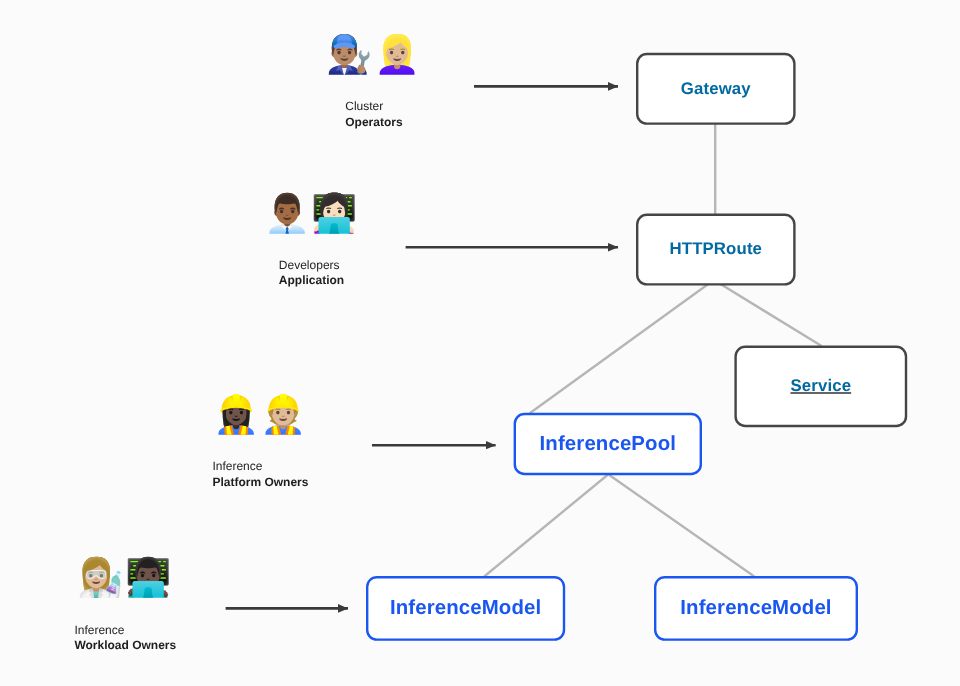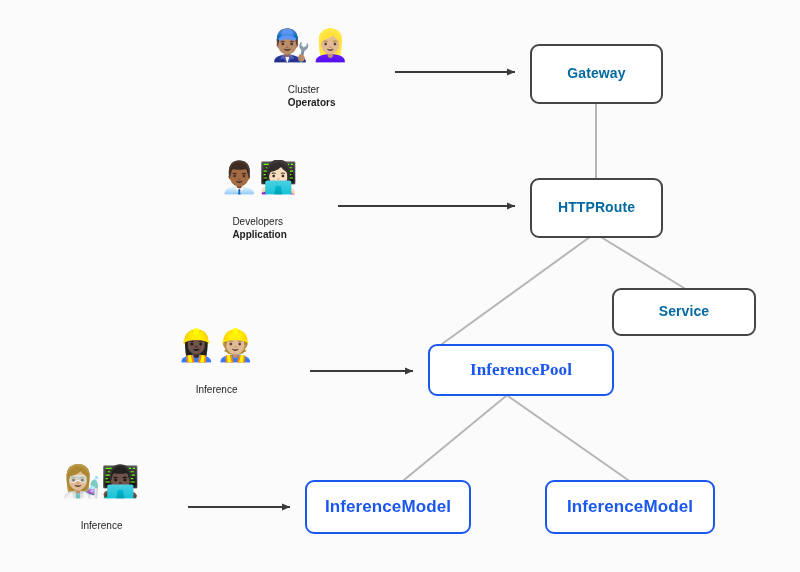--- a/index.html
+++ b/index.html
@@ -112,24 +112,24 @@
       </g>
   </svg>
 
   <div id="node-layer">
       <div class="node core" style="left: 530px; top: 44px; width: 133px; height: 60px;">
         <span class="node-label">Gateway</span>
       </div>
       <div class="node core" style="left: 530px; top: 178px; width: 133px; height: 60px;">
         <span class="node-label">HTTPRoute</span>
       </div>
-      <div class="node core" style="left: 612px; top: 288px; width: 144px; height: 48px;">
+      <div class="node core" style="left: 612px; top: 288px; width: 144px; height: 68px; text-decoration: underline;">
         <span class="node-label">Service</span>
       </div>
-      <div class="node ext" style="left: 428px; top: 344px; width: 186px; height: 52px; font-family: Liberation Serif, serif;">
+      <div class="node ext" style="left: 428px; top: 344px; width: 157px; height: 52px;">
         <span class="node-label">InferencePool</span>
       </div>
       <div class="node ext" style="left: 305px; top: 480px; width: 166px; height: 54px;">
         <span class="node-label">InferenceModel</span>
       </div>
       <div class="node ext" style="left: 545px; top: 480px; width: 170px; height: 54px;">
         <span class="node-label">InferenceModel</span>
       </div>
     </div>
 
@@ -137,21 +137,21 @@
       <div class="persona" style="left: 272px; top: 30px;">
         <div class="persona-emoji">👨🏽‍🔧👱🏼‍♀️</div>
         <div class="persona-name"><span>Cluster</span><span class="line2">Operators</span></div>
       </div>
       <div class="persona" style="left: 220px; top: 162px;">
         <div class="persona-emoji">👨🏾‍💼👩🏻‍💻</div>
         <div class="persona-name"><span>Developers</span><span class="line2">Application</span></div>
       </div>
       <div class="persona" style="left: 177px; top: 330px;">
         <div class="persona-emoji">👷🏿‍♀️👷🏼</div>
-        <div class="persona-name"><span>Inference</span></div>
+        <div class="persona-name"><span>Inference</span><span class="line2">Platform Owners</span></div>
       </div>
       <div class="persona" style="left: 62px; top: 466px;">
         <div class="persona-emoji">👩🏼‍🔬👨🏿‍💻</div>
-        <div class="persona-name"><span>Inference</span></div>
+        <div class="persona-name"><span>Inference</span><span class="line2">Workload Owners</span></div>
       </div>
     </div>
 
 </div>
 
 </body></html>

